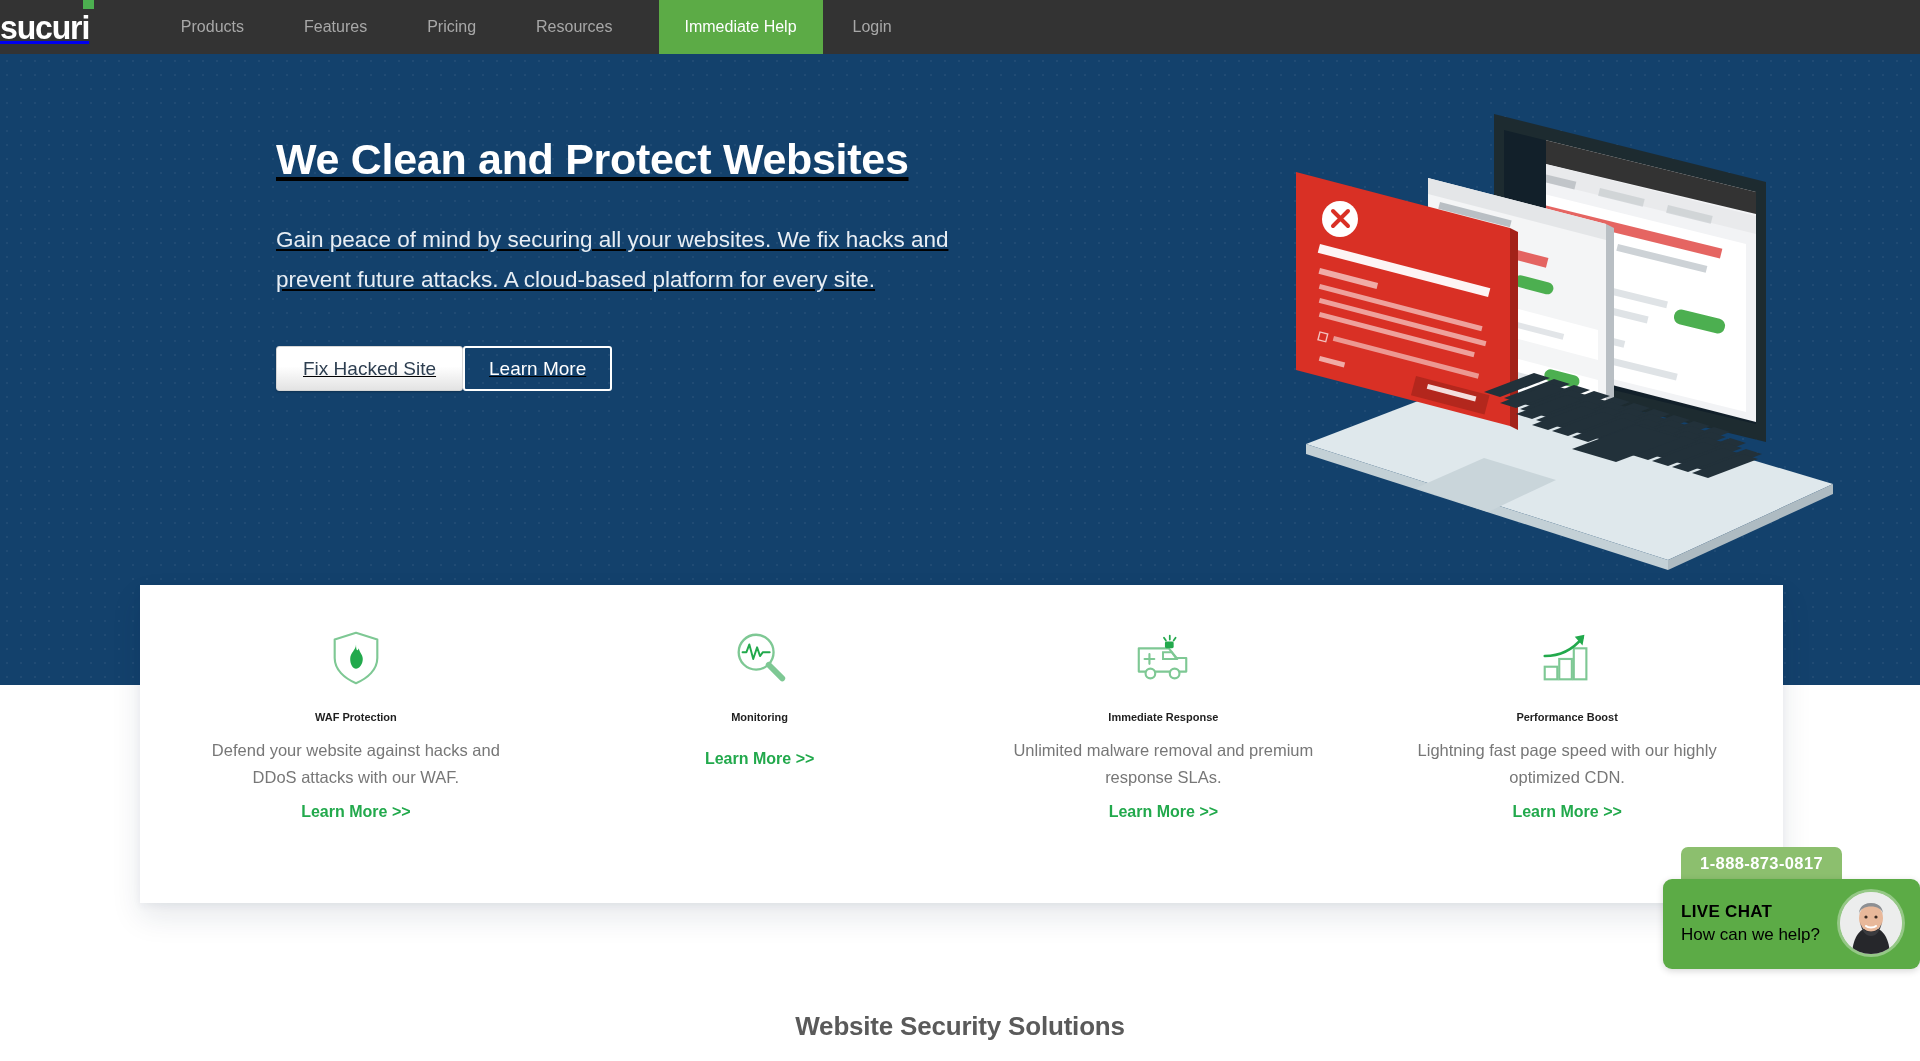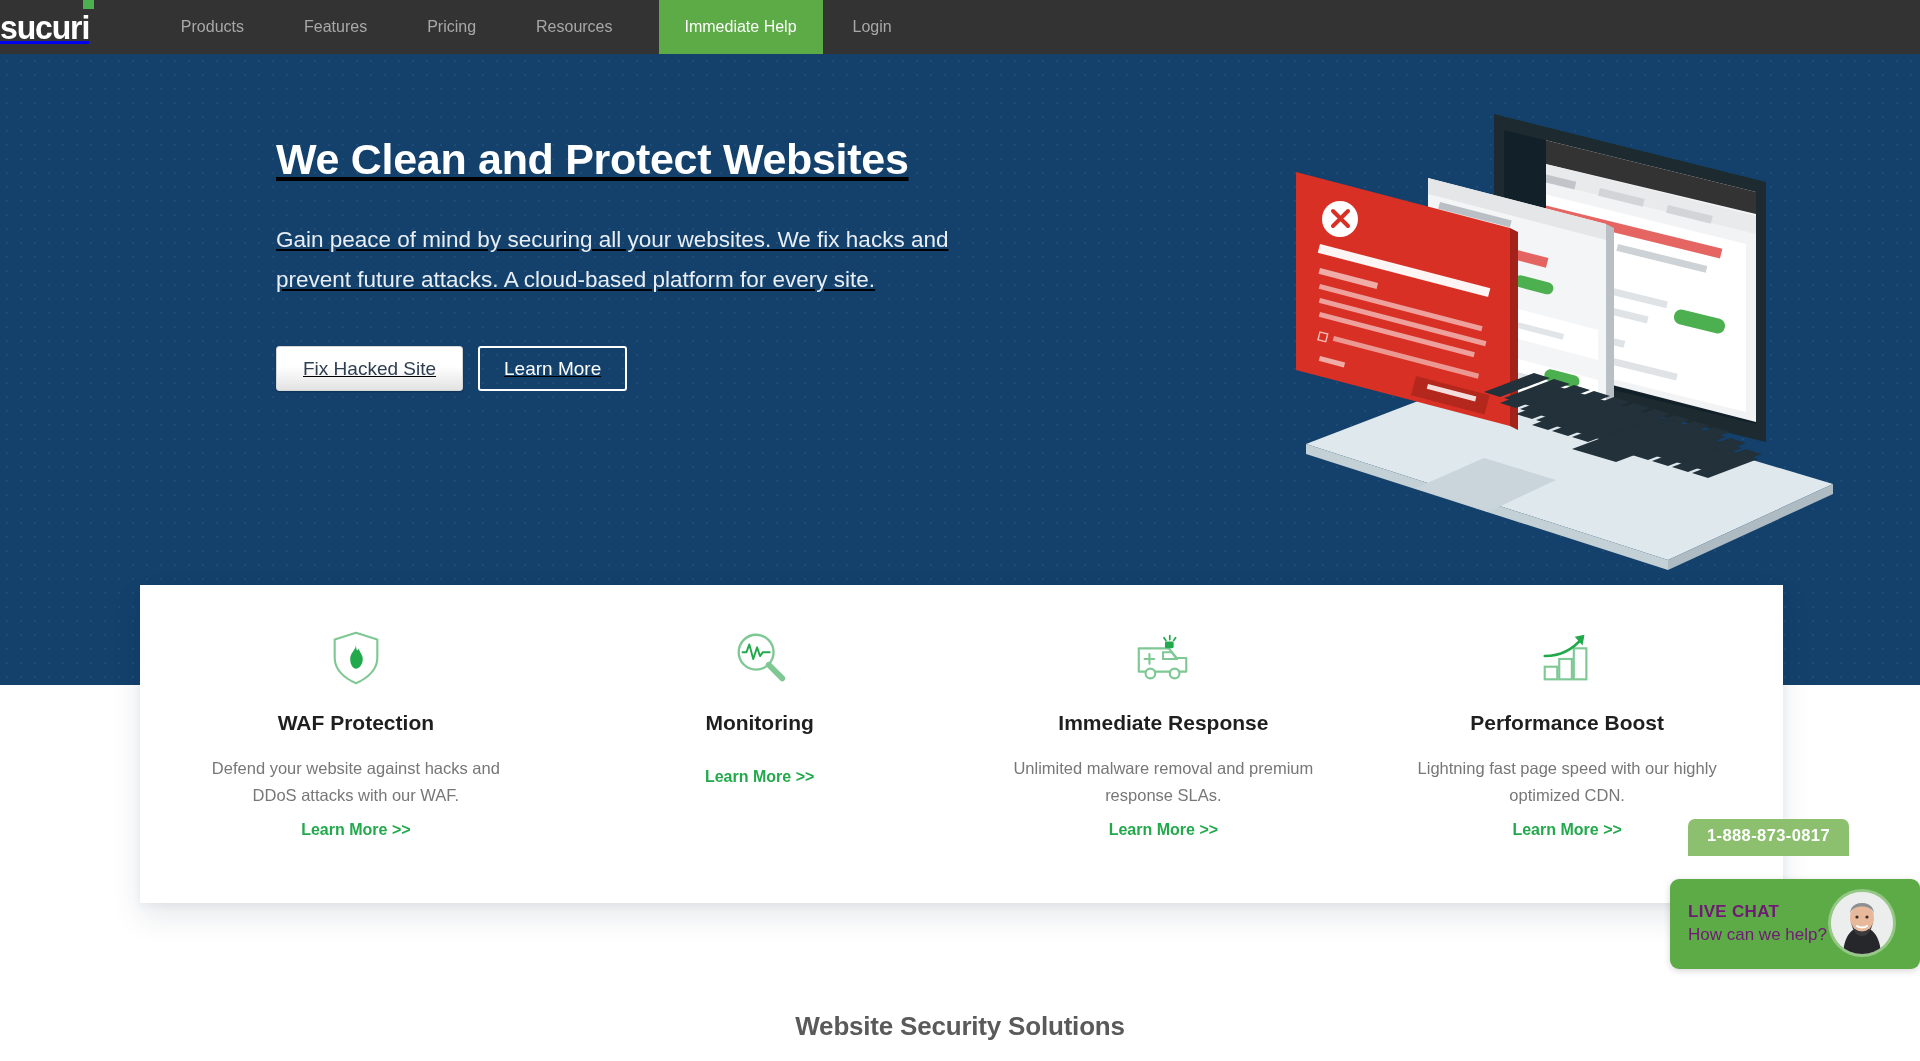--- a/index.html
+++ b/index.html
@@ -62,21 +62,21 @@
     position:absolute; left:276px; top:82px; width:720px;text-decoration:underline;
   }
   .hero-h1{
     color:#ffffff; font-size:43px; font-weight:bold;
     letter-spacing:-.3px; line-height:1.1;
   }
   .hero-sub{
     margin-top:37px; color:#e8eef4; font-size:22.5px;
     line-height:1.75; font-weight:400; max-width:690px;
   }
-  .hero-btns{ margin-top:47px; display:flex; gap:15px; }
+  .hero-btns{ margin-top:47px; display:flex; }
   .btn{
     display:flex; align-items:center; justify-content:center;
     height:45px; font-size:19px; cursor:pointer; border-radius:3px;
     white-space:nowrap;
   }
   .btn-light{
     background:linear-gradient(180deg,#ffffff 0%,#ffffff 45%,#e3e3e3 100%);
     color:#2d3e50; padding:0 26px; border:1px solid #d6d6d6;
     box-shadow:0 1px 2px rgba(0,0,0,.25);
   }
@@ -103,21 +103,21 @@
   .feature{
     flex:1 1 0; display:flex; flex-direction:column; align-items:center;
     padding:0 24px; text-align:center;
   }
   .feature-icon{
     width:62px; height:62px; display:flex; align-items:center;
     justify-content:center; margin-bottom:22px;
   }
   .feature-icon svg{ width:62px; height:62px; display:block; }
   .feature-title{
-    font-size:21px; font-weight:bold; color:#1f1f1f; margin-bottom:20px;
+    font-size:11px; font-weight:bold; color:#1f1f1f; margin-bottom:14px;
   }
   .feature-desc{
     font-size:16.5px; color:#777777; line-height:1.62; max-width:330px;
   }
   .feature-link{
     margin-top:13px; font-size:16px; font-weight:bold; color:#22a94c;
     text-decoration:none; cursor:pointer;
   }
 
   
@@ -130,35 +130,35 @@
     font-size:26px; font-weight:bold; color:#5a5a5a; letter-spacing:-.2px;
   }
   .lower-sub{
     position:absolute; top:372px; left:0; width:1920px; text-align:center;
     font-size:17px; color:#8b8b8b; line-height:1.6;
   }
 
   
   .chat-wrap{
     position:absolute; right:0px; bottom:92px; z-index:60;
-    display:flex; flex-direction:column; align-items:flex-start;gap:28px;
+    display:flex; flex-direction:column; align-items:flex-start;
   }
   .chat-phone{
     background:#8cbf6e; color:#ffffff; font-size:16.5px; font-weight:bold;
     padding:7px 19px 11px 19px; border-radius:7px 7px 0 0;
     margin-left:18px; letter-spacing:.4px;
     position:relative; top:5px;
   }
   .chat-box{
     background:#5cab46; border-radius:9px;
     padding:13px 18px 15px 18px; display:flex; align-items:center;
     min-width:250px; position:relative;
     box-shadow:0 2px 7px rgba(0,0,0,.16);
   }
-  .chat-text{ color:#701a75; padding-right:4px; }
+  .chat-text{ color:#000000; padding-right:20px; }
   .chat-title{ font-size:17px; font-weight:bold; letter-spacing:.3px; }
   .chat-sub{ font-size:17px; font-weight:400; margin-top:3px; }
   .chat-avatar{
     width:62px; height:62px; border-radius:50%;
     background:#e9e9e9; overflow:hidden; flex:0 0 62px;
     box-shadow:0 0 0 3px rgba(255,255,255,.35);
   }
   .chat-avatar svg{ width:62px; height:62px; display:block; }
 </style>
 </head>

